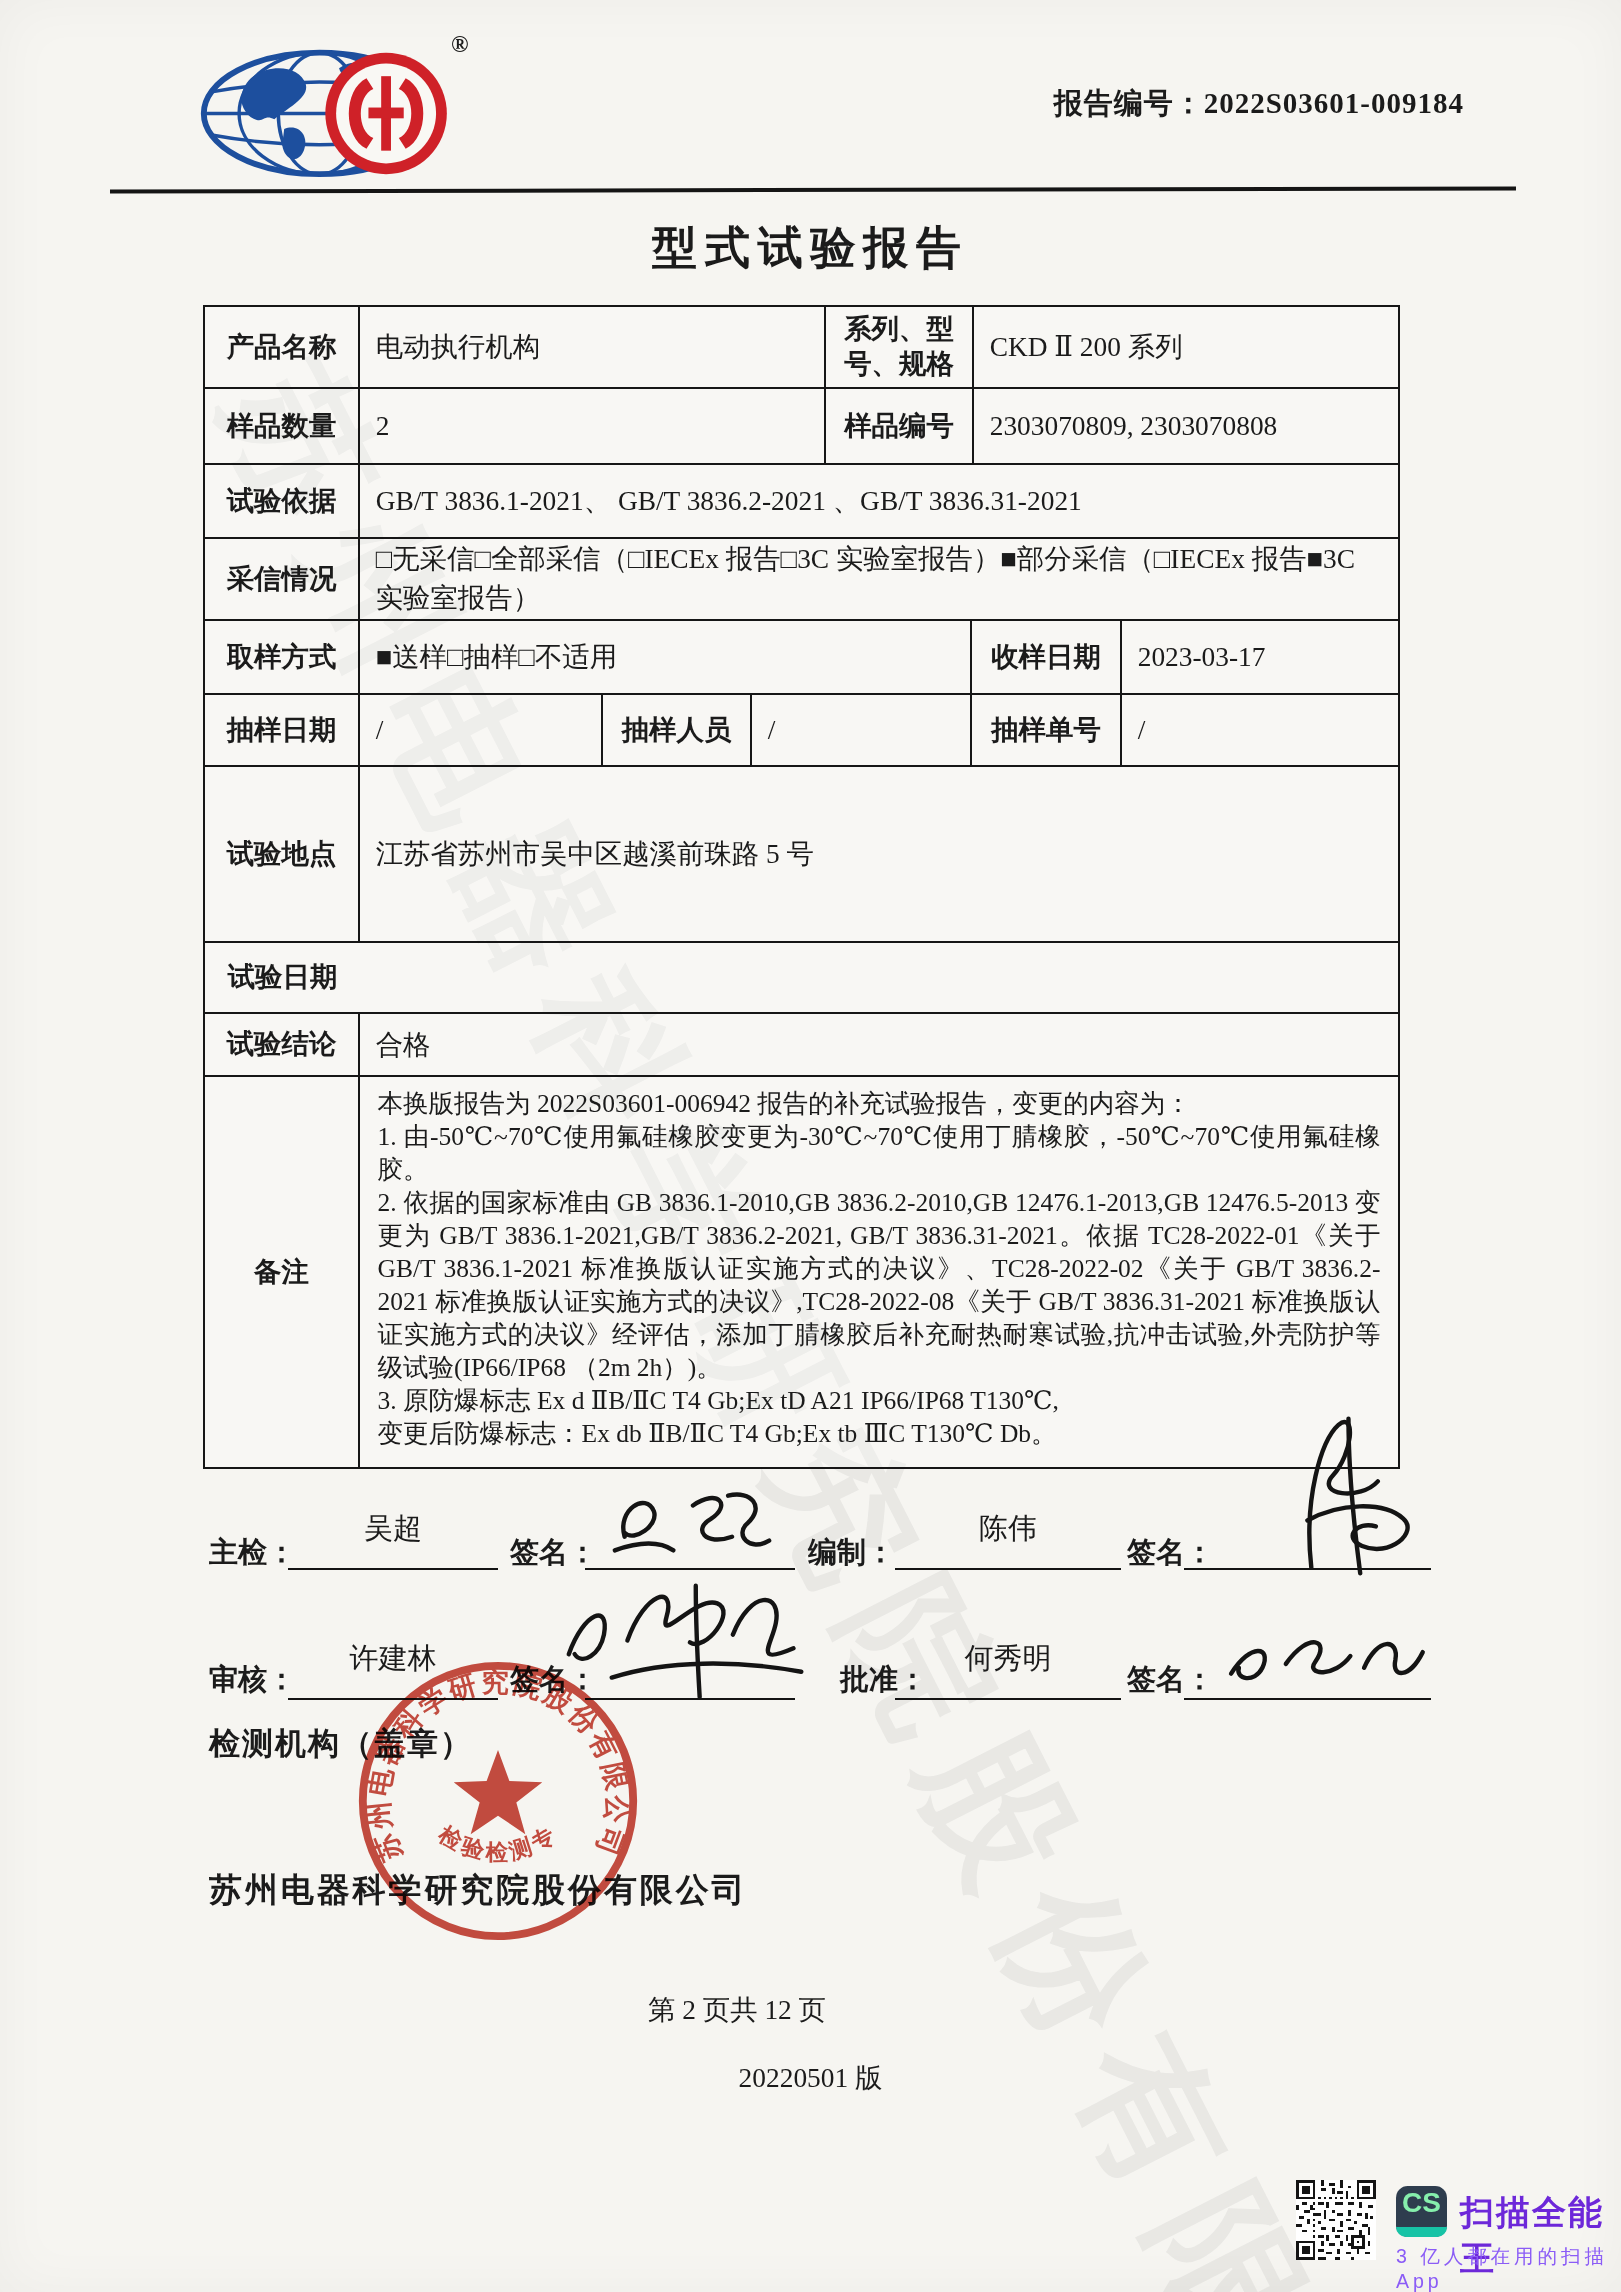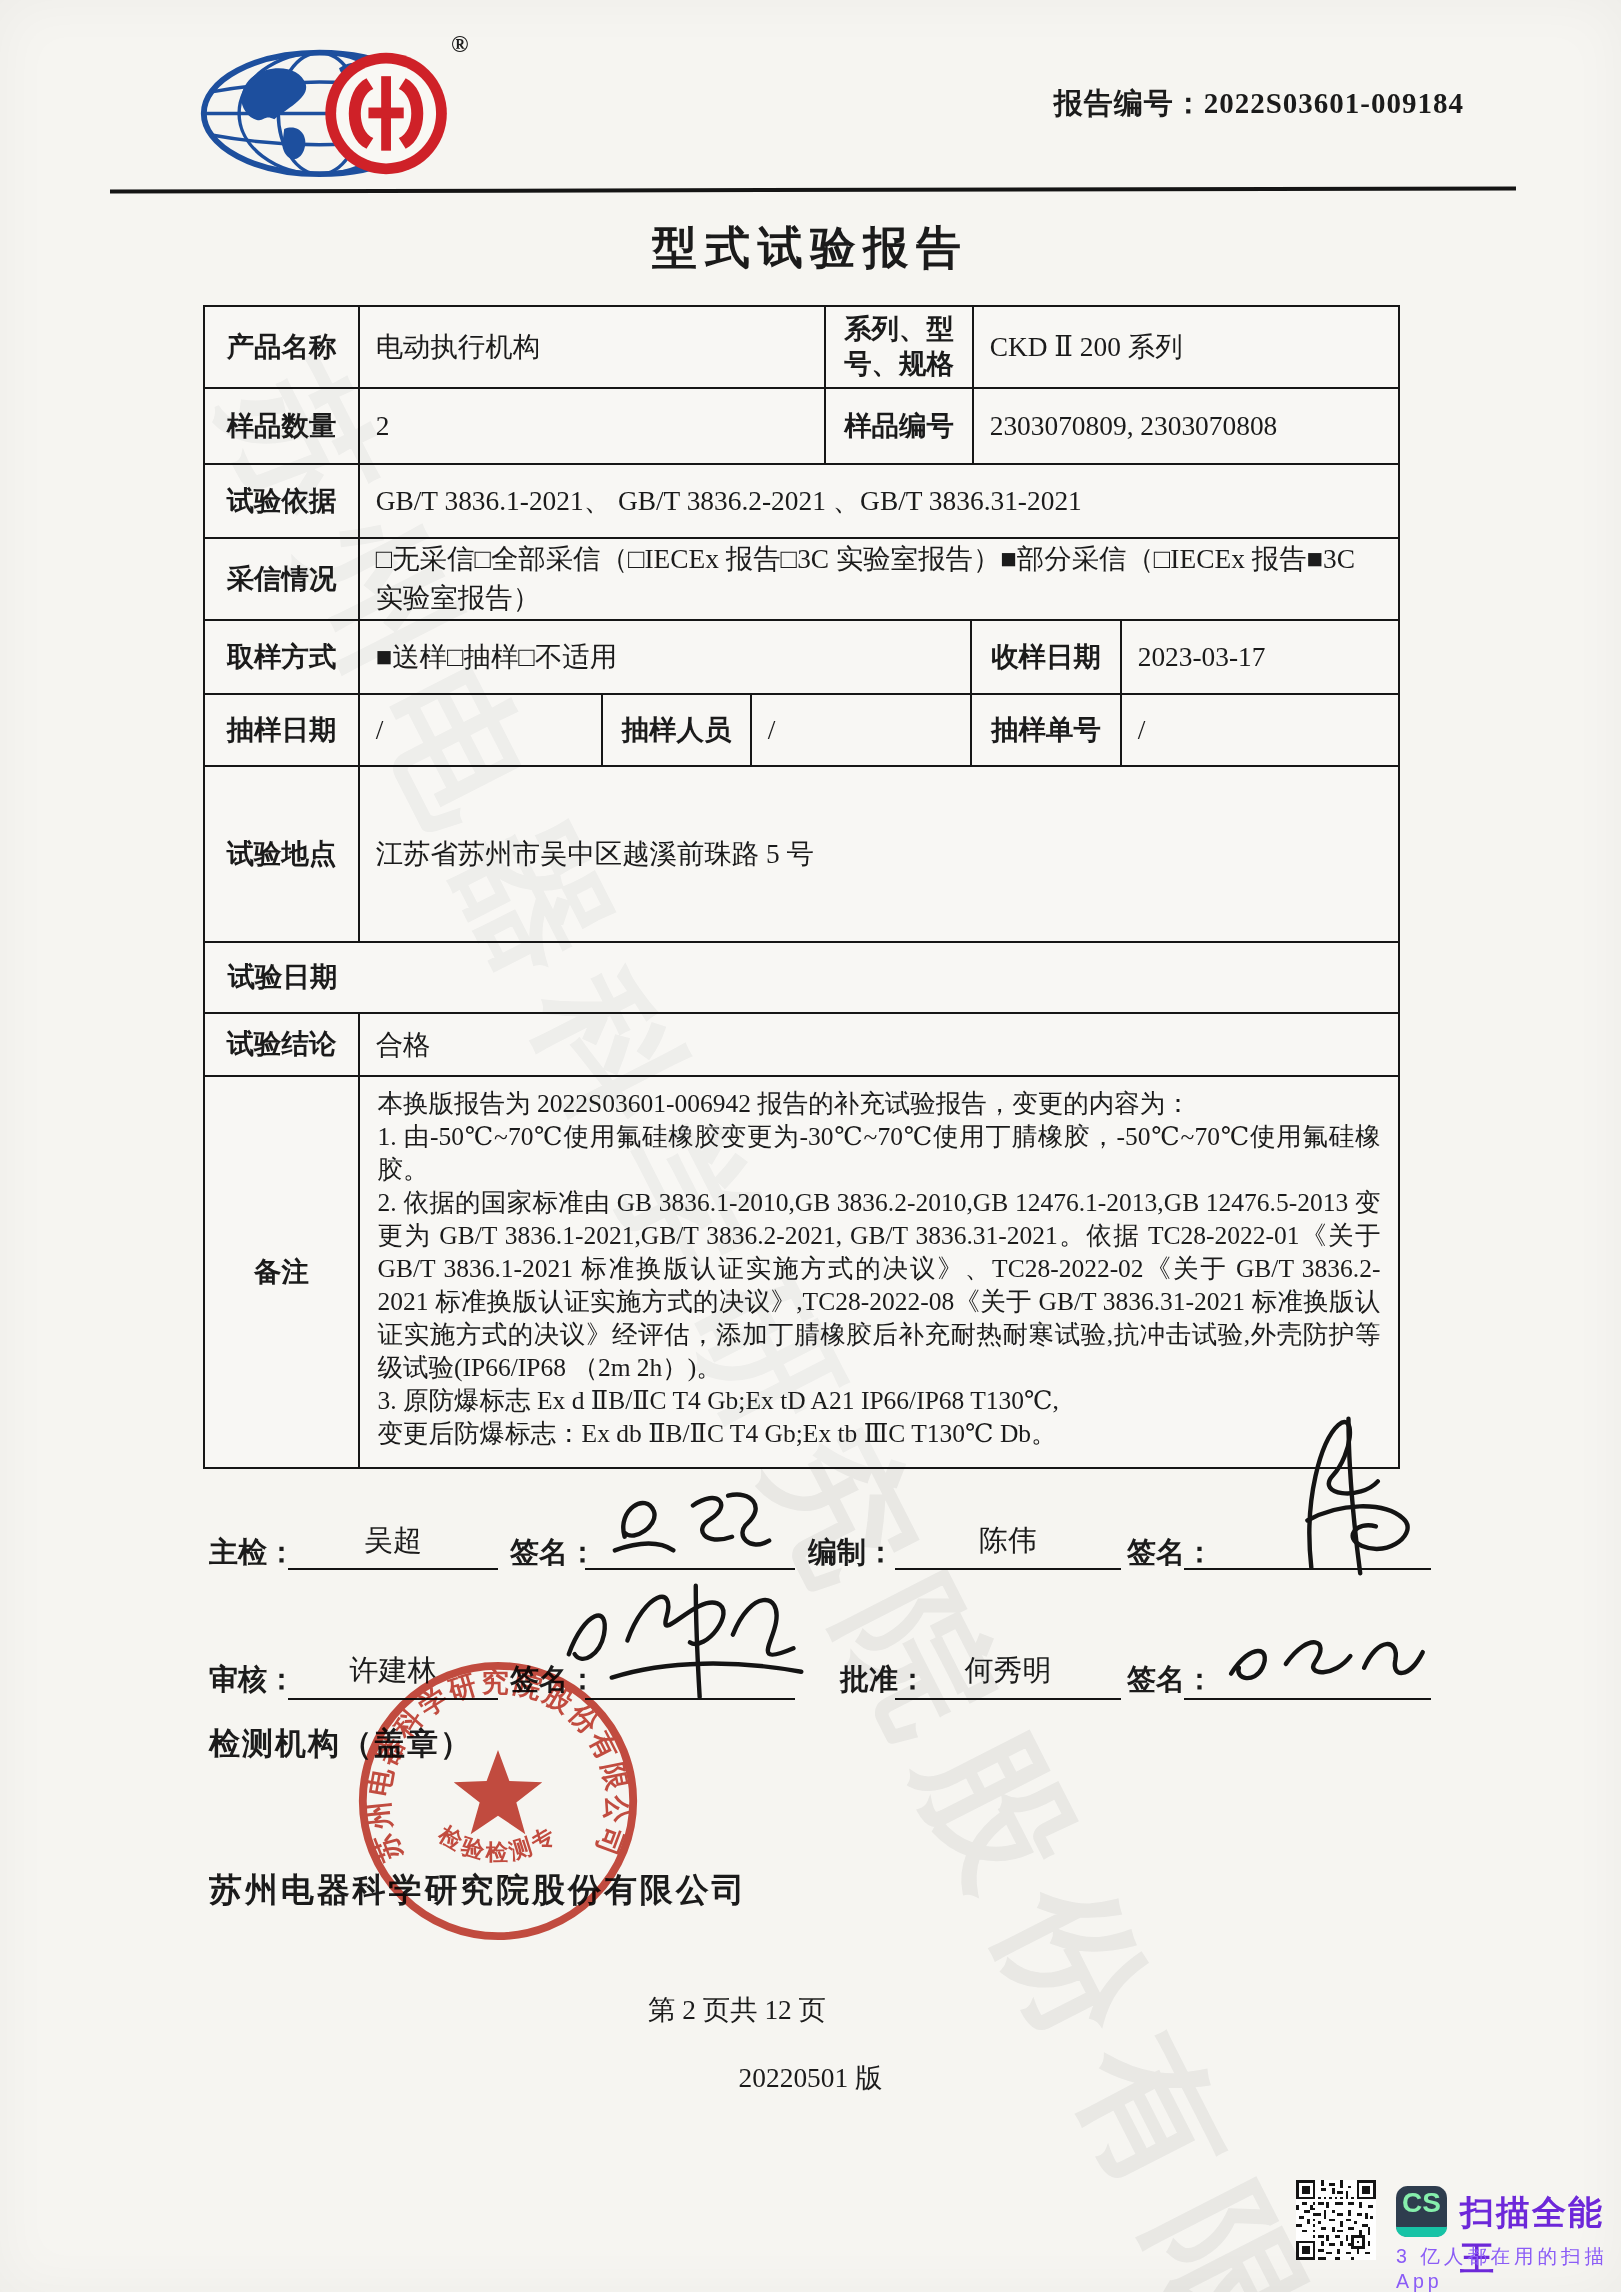--- a/index.html
+++ b/index.html
@@ -38,21 +38,21 @@
   .h84{height:82px}.h78{height:76px}.h76{height:74px}.h73{height:72px}
   .h180{height:176px}.h72{height:71px}.h64{height:63px}.h398{height:390px}
   .w158{width:155px;flex:none}.w475{width:466px;flex:none}.w151{width:148px;flex:none}
   .w624{width:612px;flex:none}.w153{width:150px;flex:none}.w248{width:243px;flex:none}
   .w152{width:149px;flex:none}.w224{width:220px;flex:none}
   .wrest{flex:1}
   .remark-cell{display:block;padding:9.8px 17.6px;font-size:25.5px;line-height:33px;text-align:justify;}
   .remark-cell p{margin:0;}
   
   .sig-label{position:absolute;font-size:29px;font-weight:700;z-index:2;}
-  .sig-line{position:absolute;height:61px;border-bottom:2.9px solid #141414;display:flex;align-items:flex-end;justify-content:center;font-size:29px;padding-bottom:7px;box-sizing:border-box;z-index:2;}
+  .sig-line{position:absolute;height:61px;border-bottom:2.9px solid #141414;display:flex;align-items:flex-end;justify-content:center;font-size:29px;padding-bottom:19px;box-sizing:border-box;z-index:2;}
   .sig-art{position:absolute;z-index:3;overflow:visible;}
   .agency-label{position:absolute;left:209px;top:1723px;font-size:31px;font-weight:700;letter-spacing:2px;z-index:2;}
   .agency-name{position:absolute;left:209px;top:1868px;font-size:33px;font-weight:700;letter-spacing:2.9px;z-index:2;}
   .seal{position:absolute;left:353px;top:1656px;width:290px;height:290px;z-index:5;opacity:0.88;mix-blend-mode:multiply;}
   
   .page-num{position:absolute;left:0;top:1992px;width:1474px;text-align:center;font-size:27.4px;z-index:2;}
   .version{position:absolute;left:0;top:2060px;width:1621px;text-align:center;font-size:27.4px;z-index:2;}
   
   .qr{position:absolute;left:1296px;top:2180px;width:80px;height:80px;z-index:2;}
   .cs-logo{position:absolute;left:1396px;top:2186px;width:51px;height:51px;border-radius:11.8px;background:#2e3d4e;z-index:2;}

